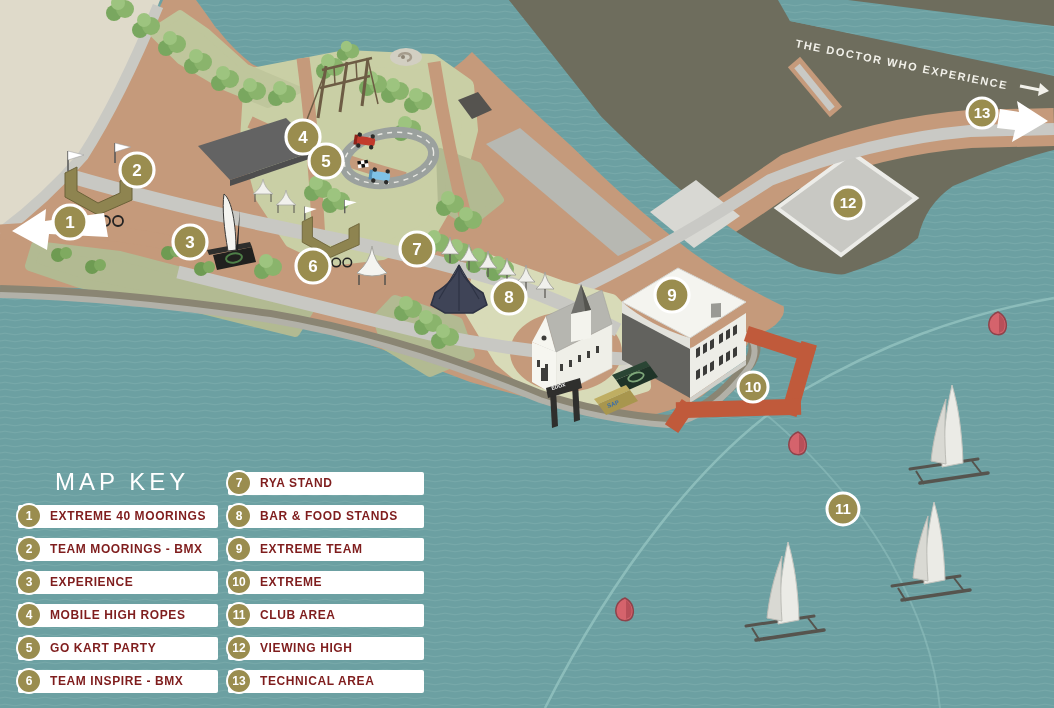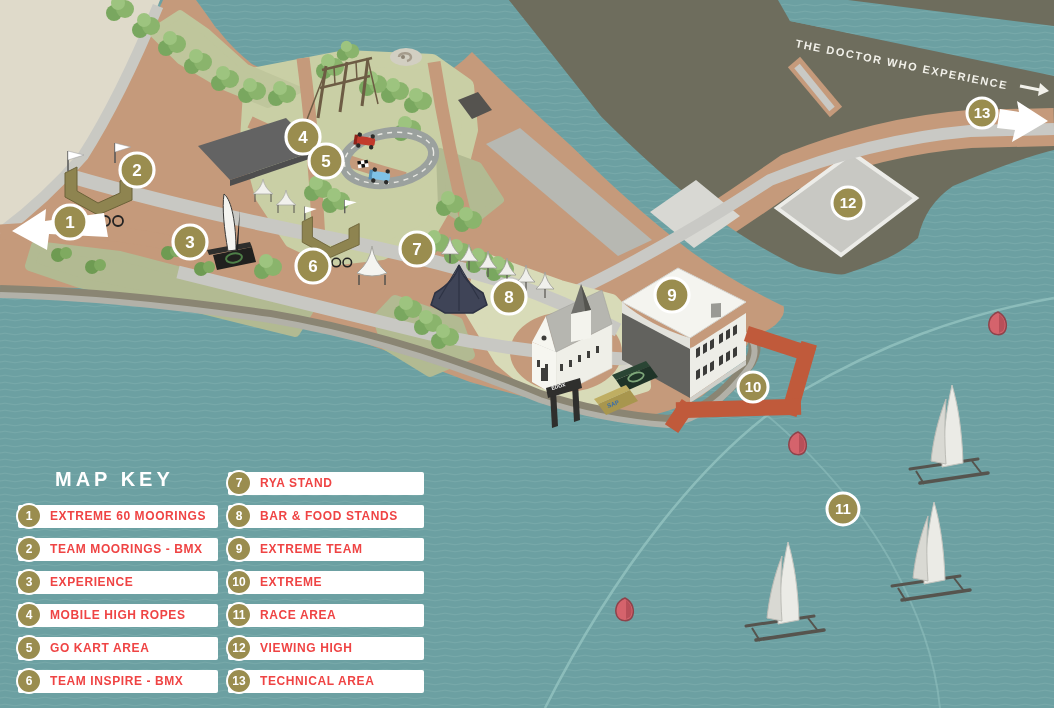--- a/index.html
+++ b/index.html
@@ -1,27 +1,27 @@
 <!DOCTYPE html>
 <html><head>
 <meta charset="utf-8">
 <style>
   html,body{margin:0;padding:0;background:#444;}
   .stage{position:relative;width:1054px;height:708px;overflow:hidden;
          font-family:"Liberation Sans",sans-serif;}
   .stage svg{position:absolute;left:0;top:0;}
   
-  .mk-title{position:absolute;left:55px;top:468px;font-size:20px;font-weight:bold;
+  .mk-title{position:absolute;left:55px;top:468px;font-size:24px;font-weight:normal;
             color:#FFFFFF;letter-spacing:4px;}
   .krow{position:absolute;height:23px;background:#FFFFFF;border-radius:2px;}
   .kbadge{position:absolute;left:-2px;top:-2px;width:22px;height:22px;border-radius:50%;
           background:#9A8D4F;border:2.5px solid #FFFFFF;color:#FFFFFF;font-weight:bold;
           font-size:12px;display:flex;align-items:center;justify-content:center;}
   .klabel{display:block;padding-left:32px;line-height:23px;font-size:12px;font-weight:bold;
-          color:#ef4444;letter-spacing:0.6px;white-space:nowrap;}
+          color:#7f1d1d;letter-spacing:0.6px;white-space:nowrap;}
   
   .mkt{font-family:"Liberation Sans",sans-serif;font-weight:bold;font-size:17px;
        fill:#FFFFFF;text-anchor:middle;}
   .mkt-s{font-size:15px;}
   .dw{font-family:"Liberation Sans",sans-serif;font-weight:bold;font-size:11px;
       letter-spacing:1.6px;fill:#F2F1EA;}
   .microtext{font-family:"Liberation Sans",sans-serif;font-weight:bold;fill:#FFFFFF;}
 </style>
 </head>
 <body>
@@ -378,21 +378,21 @@
       </g>
 </svg>
 
 <div>
   <div class="mk-title">MAP KEY</div>
 
   <div class="krow" style="left:18px;top:505px;width:200px">
     <span class="kbadge">
           <span>1</span>
         </span>
-    <span class="klabel">EXTREME 60 MOORINGS</span>
+    <span class="klabel">EXTREME 40 MOORINGS</span>
       </div>
   <div class="krow" style="left:18px;top:538px;width:200px">
     <span class="kbadge">
           <span>2</span>
         </span>
     <span class="klabel">TEAM MOORINGS - BMX</span>
       </div>
   <div class="krow" style="left:18px;top:571px;width:200px">
     <span class="kbadge">
           <span>3</span>
@@ -402,21 +402,21 @@
   <div class="krow" style="left:18px;top:604px;width:200px">
     <span class="kbadge">
           <span>4</span>
         </span>
     <span class="klabel">MOBILE HIGH ROPES</span>
       </div>
   <div class="krow" style="left:18px;top:637px;width:200px">
     <span class="kbadge">
           <span>5</span>
         </span>
-    <span class="klabel">GO KART AREA</span>
+    <span class="klabel">GO KART PARTY</span>
       </div>
   <div class="krow" style="left:18px;top:670px;width:200px">
     <span class="kbadge">
           <span>6</span>
         </span>
     <span class="klabel">TEAM INSPIRE - BMX</span>
       </div>
 
   <div class="krow" style="left:228px;top:472px;width:196px">
     <span class="kbadge">
@@ -439,21 +439,21 @@
   <div class="krow" style="left:228px;top:571px;width:196px">
     <span class="kbadge">
           <span>10</span>
         </span>
     <span class="klabel">EXTREME</span>
       </div>
   <div class="krow" style="left:228px;top:604px;width:196px">
     <span class="kbadge">
           <span>11</span>
         </span>
-    <span class="klabel">RACE AREA</span>
+    <span class="klabel">CLUB AREA</span>
       </div>
   <div class="krow" style="left:228px;top:637px;width:196px">
     <span class="kbadge">
           <span>12</span>
         </span>
     <span class="klabel">VIEWING HIGH</span>
       </div>
   <div class="krow" style="left:228px;top:670px;width:196px">
     <span class="kbadge">
           <span>13</span>

